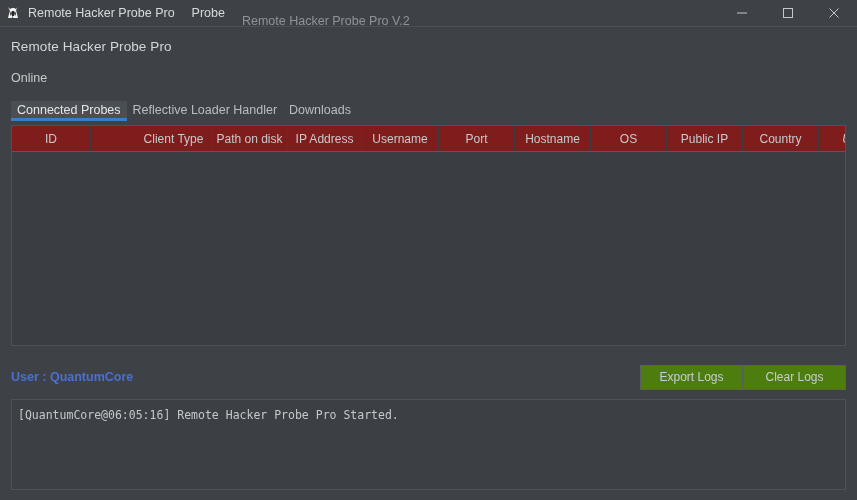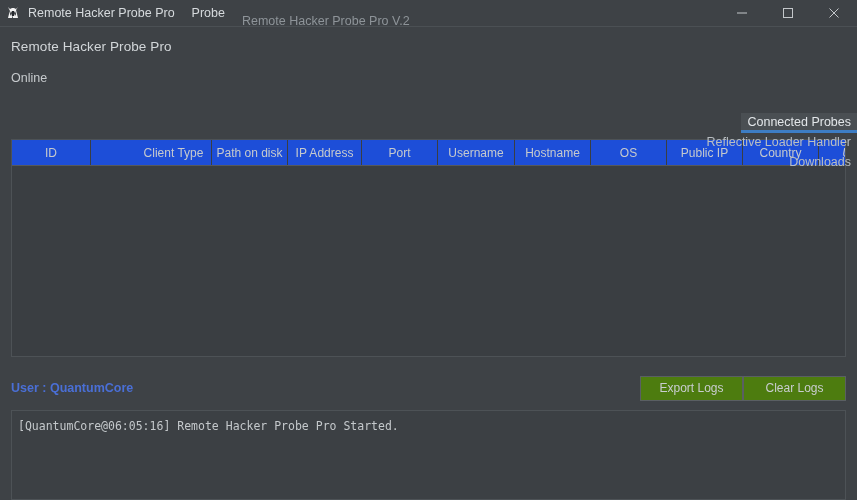--- a/index.html
+++ b/index.html
@@ -82,25 +82,24 @@
     letter-spacing: 0.1px;
   }
   .status-line {
     font-size: 12.5px;
     color: #c6cacd;
     margin-top: 17px;
   }
 
   
   .tabbar {
-    margin: 28px 0 0 11px;
+    margin: 14px 0 0 11px;
     display: flex;
     align-items: flex-end;
     height: 22px;
-    flex-direction: column;
   }
   .tab {
     font-size: 12.5px;
     color: #b9bec2;
     padding: 2px 6px 4px 6px;
     white-space: nowrap;
     position: relative;
     background: transparent;
   }
   .tab.active {
@@ -125,21 +124,21 @@
     height: 221px;
     box-sizing: border-box;
     display: flex;
     flex-direction: column;
     overflow: hidden;
   }
   .table-header {
     display: flex;
     height: 25px;
     min-height: 25px;
-    background: #1d4ed8;
+    background: #7f1d1d;
     border-bottom: 1px solid #55595d;
   }
   .th {
     font-size: 12px;
     color: #c6cacd;
     display: flex;
     align-items: center;
     justify-content: center;
     border-right: 1px solid #3a3e42;
     box-sizing: border-box;
@@ -245,22 +244,22 @@
       <div class="tab">Reflective Loader Handler</div>
       <div class="tab">Downloads</div>
     </div>
 
   <div class="table-panel">
     <div class="table-header" id="table-header">
         <div class="th" style="width: 79px; flex: 0 0 79px;">ID</div>
         <div class="th" style="width: 76px; flex: 0 0 76px; margin-left: 45px;">Client Type</div>
         <div class="th" style="width: 76px; flex: 0 0 76px;">Path on disk</div>
         <div class="th" style="width: 74px; flex: 0 0 74px;">IP Address</div>
+        <div class="th" style="width: 77px; flex: 0 0 77px;">Username</div>
         <div class="th" style="width: 76px; flex: 0 0 76px;">Port</div>
-        <div class="th" style="width: 77px; flex: 0 0 77px;">Username</div>
         <div class="th" style="width: 76px; flex: 0 0 76px;">Hostname</div>
         <div class="th" style="width: 76px; flex: 0 0 76px;">OS</div>
         <div class="th" style="width: 76px; flex: 0 0 76px;">Public IP</div>
         <div class="th" style="width: 76px; flex: 0 0 76px;">Country</div>
         <div class="th" style="width: 72px; flex: 0 0 72px;">UAC</div>
       </div>
     <div class="table-body" id="table-body"></div>
   </div>
 
   <div class="log-toolbar">

